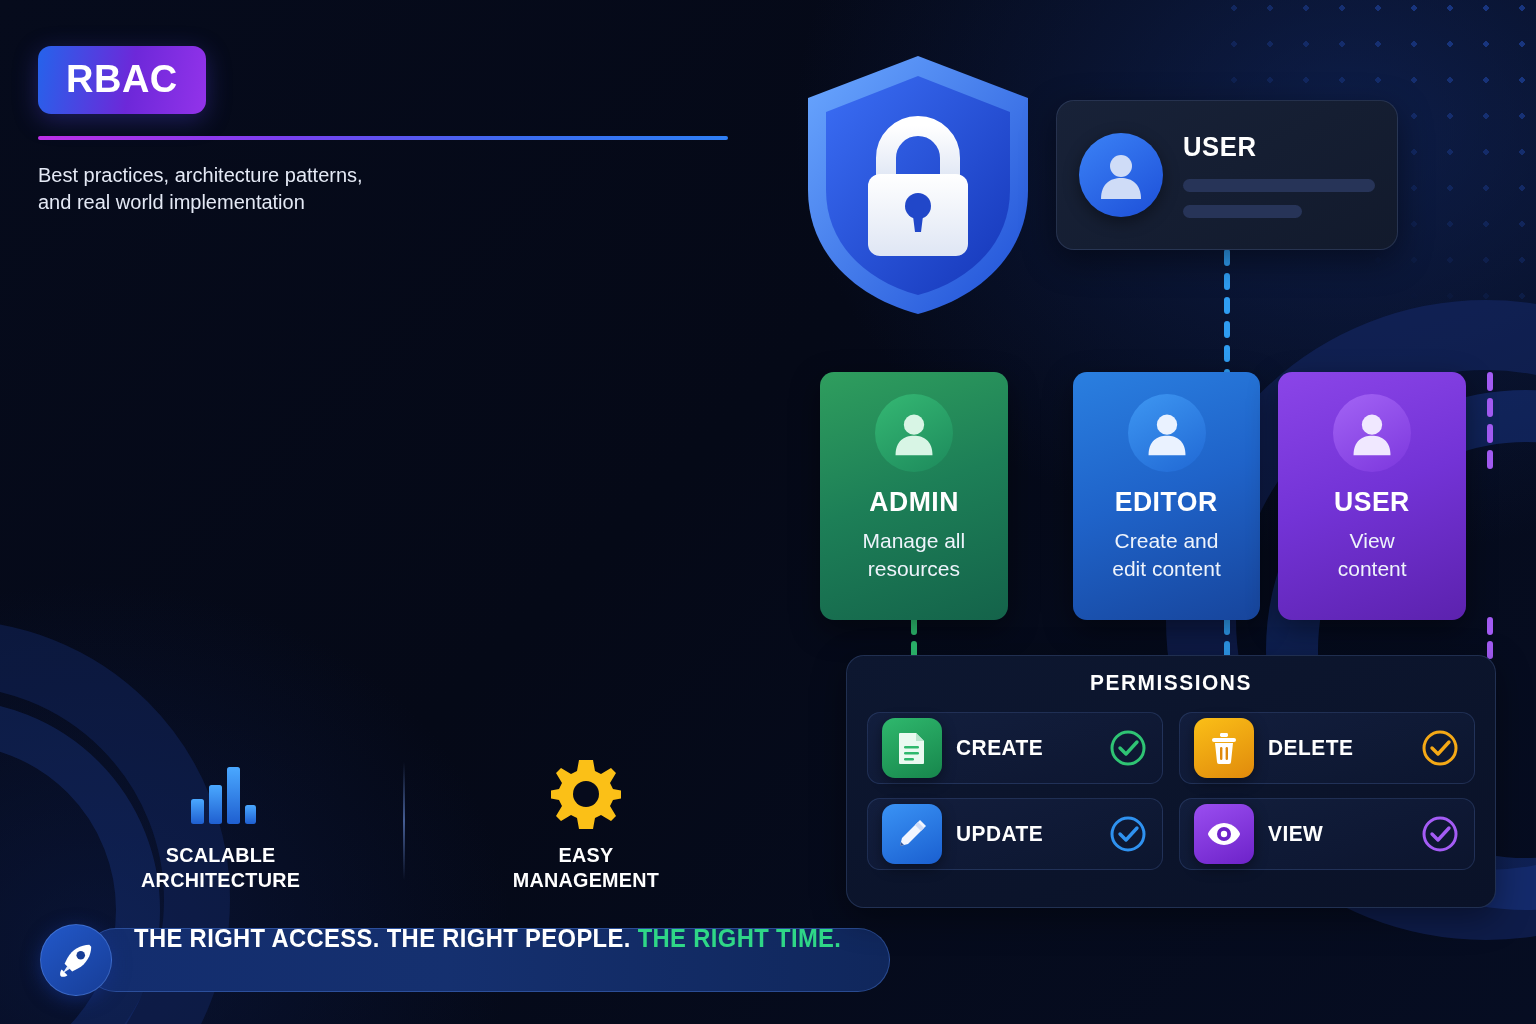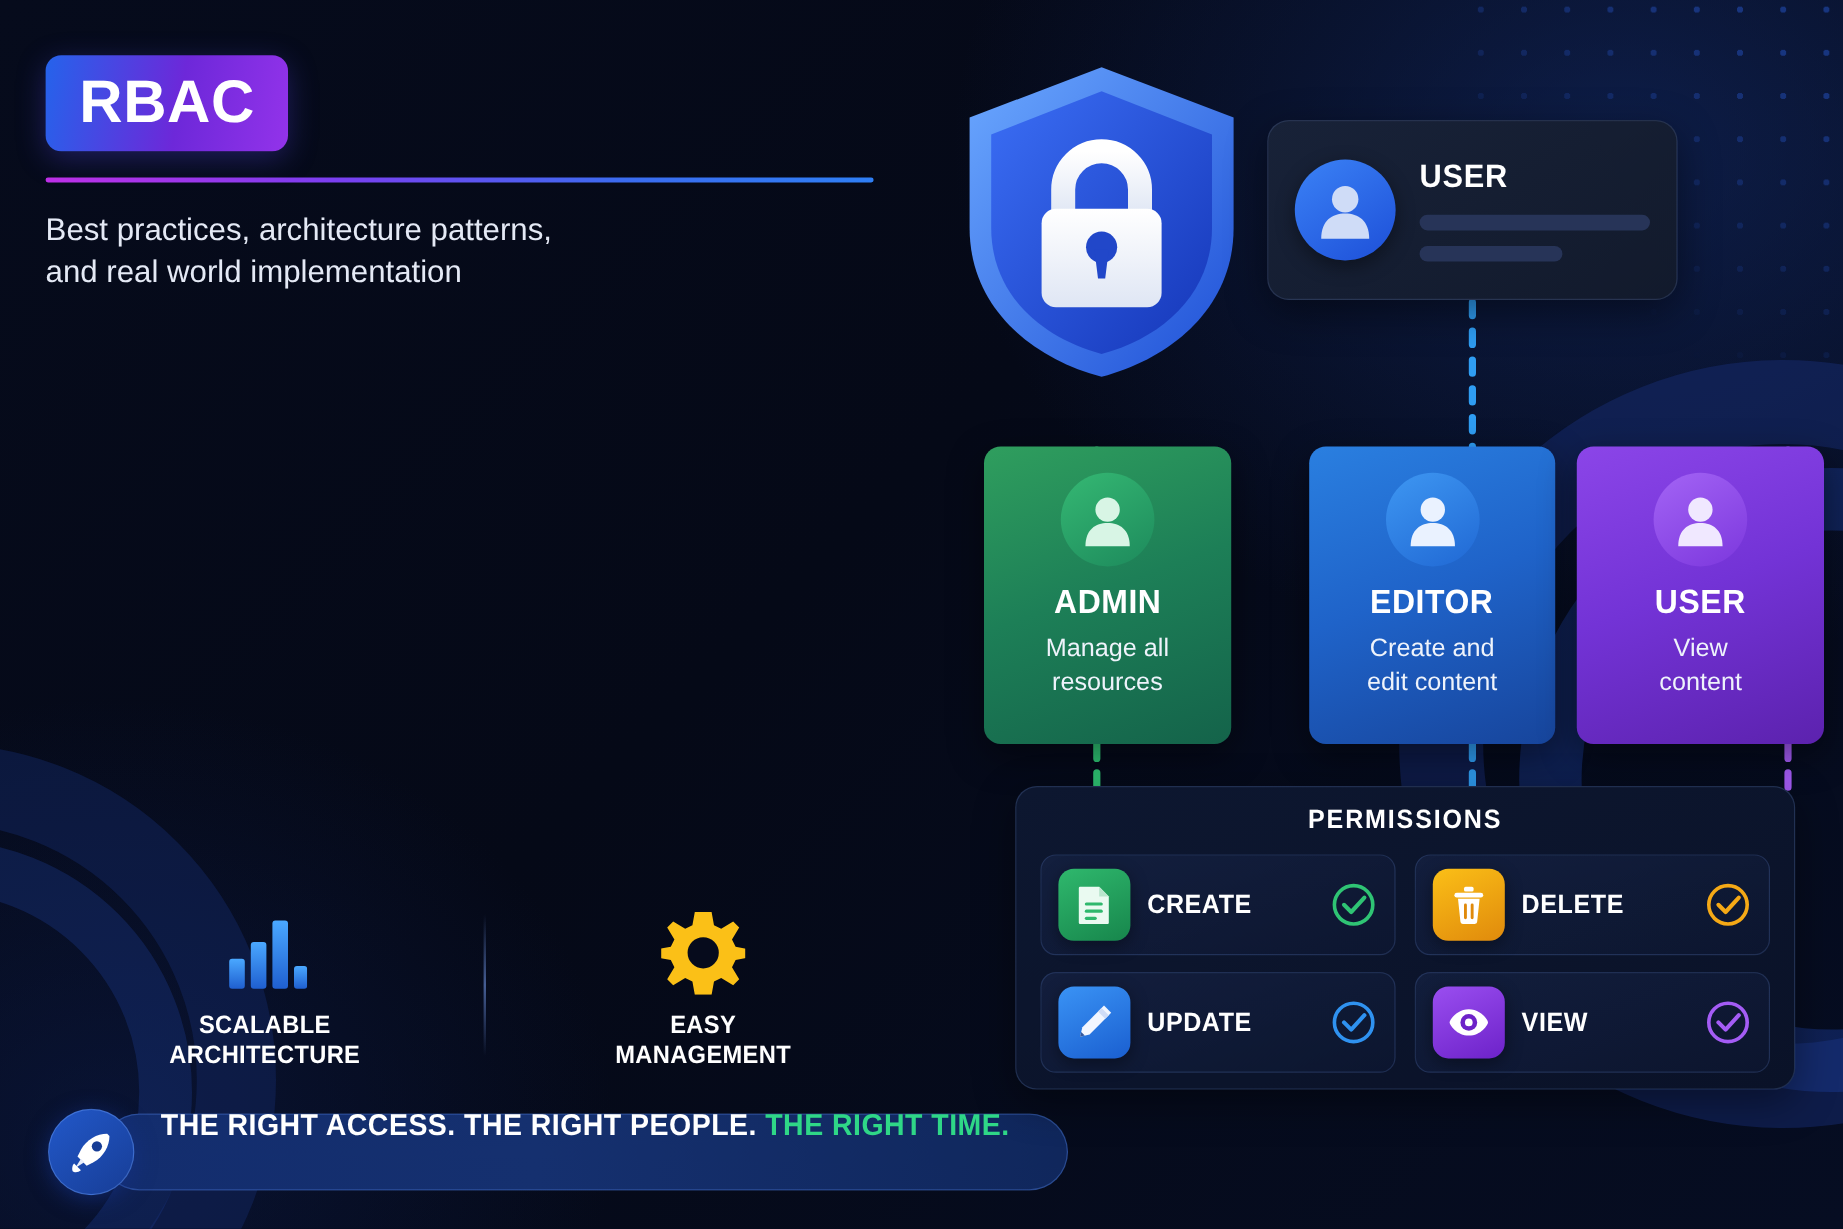--- a/index.html
+++ b/index.html
@@ -32,41 +32,41 @@
   .arc-r1{width:640px;height:640px;right:-270px;top:300px;border-width:70px;border-color:#16296b;opacity:.55;}
   .arc-r2{width:520px;height:520px;right:-250px;top:390px;border-width:52px;border-color:#1d3f9c;opacity:.42;}
   .arc-l1{width:560px;height:560px;left:-330px;top:620px;border-width:66px;border-color:#12255f;opacity:.5;}
   .arc-l2{width:420px;height:420px;left:-260px;top:700px;border-width:44px;border-color:#1a3685;opacity:.38;}
 
   
   .left{position:absolute;left:38px;top:46px;width:780px;}
   .badge{
     display:inline-block;padding:14px 28px 16px;border-radius:13px;
     background:linear-gradient(100deg,#2563eb 0%,#6d28d9 55%,#9333ea 100%);
-    color:#fff;font-size:50px;font-weight:bold;letter-spacing:.5px;line-height:1;
+    color:#fff;font-size:38px;font-weight:bold;letter-spacing:.5px;line-height:1;
     box-shadow:0 6px 24px rgba(70,60,200,.38);
   }
   .headline{margin-top:22px;}
   .hl{
     font-weight:bold;color:#ffffff;line-height:.96;
     font-size:76px;letter-spacing:-.5px;
     transform:scaleX(.9);transform-origin:left center;
     white-space:nowrap;
   }
   .hl.gold{color:#f8c81b;}
   .hl.l1{font-size:74px;}
   .hl.l2,.hl.l3{font-size:88px;}
   .hl.l4{font-size:74px;}
   .hl.l5{font-size:76px;}
   .rule{
     margin-top:22px;width:690px;height:4px;border-radius:3px;
     background:linear-gradient(90deg,#c030e8 0%,#7b3ff0 35%,#3b6cf0 70%,#2f7ff5 100%);
   }
   .sub{
-    margin-top:22px;color:#e4e9f5;font-size:26px;line-height:1.35;font-weight:normal;
+    margin-top:22px;color:#e4e9f5;font-size:20px;line-height:1.35;font-weight:normal;
   }
 
   
   .features{
     position:absolute;left:38px;top:758px;width:730px;
     display:flex;align-items:flex-start;
   }
   .feature{flex:1;display:flex;flex-direction:column;align-items:center;position:relative;}
   .feature + .feature::before{
     content:"";position:absolute;left:0;top:4px;width:2px;height:118px;
@@ -120,21 +120,21 @@
   .uc-body{margin-left:20px;flex:1;}
   .uc-title{color:#fff;font-size:27px;font-weight:bold;letter-spacing:.6px;transform:scaleX(.95);transform-origin:left;}
   .uc-bar{height:13px;border-radius:7px;background:#273458;margin-top:16px;}
   .uc-bar.b1{width:100%;}
   .uc-bar.b2{width:62%;margin-top:13px;}
 
   
   .conn{position:absolute;left:0;top:0;width:746px;height:1024px;pointer-events:none;}
 
   
-  .roles{position:absolute;left:30px;top:372px;width:700px;display:flex;gap:18px;align-items:center;}
+  .roles{position:absolute;left:30px;top:372px;width:646px;display:flex;gap:18px;align-items:center;}
   .role{
     width:auto;flex:1;height:248px;border-radius:14px;padding:22px 10px 0;
     display:flex;flex-direction:column;align-items:center;
     box-shadow:0 10px 30px rgba(0,0,0,.42);
   }
   .role.admin{background:linear-gradient(160deg,#2f9e5e 0%,#1d7f57 48%,#14634a 100%);}
   .role.editor{background:linear-gradient(160deg,#2a7fe0 0%,#1f63c9 48%,#17459c 100%);margin-left:47px;}
   .role.user{background:linear-gradient(160deg,#8b45e8 0%,#7333d6 48%,#5c22ae 100%);}
   .r-avatar{width:78px;height:78px;border-radius:50%;display:flex;align-items:center;justify-content:center;}
   .role.admin .r-avatar{background:linear-gradient(150deg,#35b873 0%,#1d8a5c 100%);}
@@ -150,21 +150,21 @@
     border:1px solid rgba(110,145,215,.22);
     padding:14px 20px 16px;
     box-shadow:0 10px 34px rgba(0,0,0,.4);
   }
   .perm-title{
     text-align:center;color:#fff;font-size:22px;font-weight:bold;letter-spacing:1.6px;
     transform:scaleX(.95);
   }
   .perm-grid{margin-top:16px;display:grid;grid-template-columns:1fr 1fr;gap:14px 16px;}
   .perm{
-    height:84px;border-radius:13px;display:flex;align-items:center;padding:0 14px;
+    height:72px;border-radius:13px;display:flex;align-items:center;padding:0 14px;
     background:linear-gradient(160deg,rgba(26,40,78,.5) 0%,rgba(14,24,52,.5) 100%);
     border:1px solid rgba(105,140,215,.2);
   }
   .p-icon{width:60px;height:60px;border-radius:13px;display:flex;align-items:center;justify-content:center;flex:none;
     box-shadow:0 4px 14px rgba(0,0,0,.4);}
   .p-icon.create{background:linear-gradient(155deg,#2fb86d 0%,#17864c 100%);}
   .p-icon.delete{background:linear-gradient(155deg,#fbbf17 0%,#e08a0c 100%);}
   .p-icon.update{background:linear-gradient(155deg,#3a93f5 0%,#1a5fd0 100%);}
   .p-icon.view  {background:linear-gradient(155deg,#9a4ef0 0%,#6d22c9 100%);}
   .p-label{flex:1;margin-left:14px;color:#fff;font-size:22px;font-weight:bold;letter-spacing:.5px;transform:scaleX(.95);transform-origin:left;}

